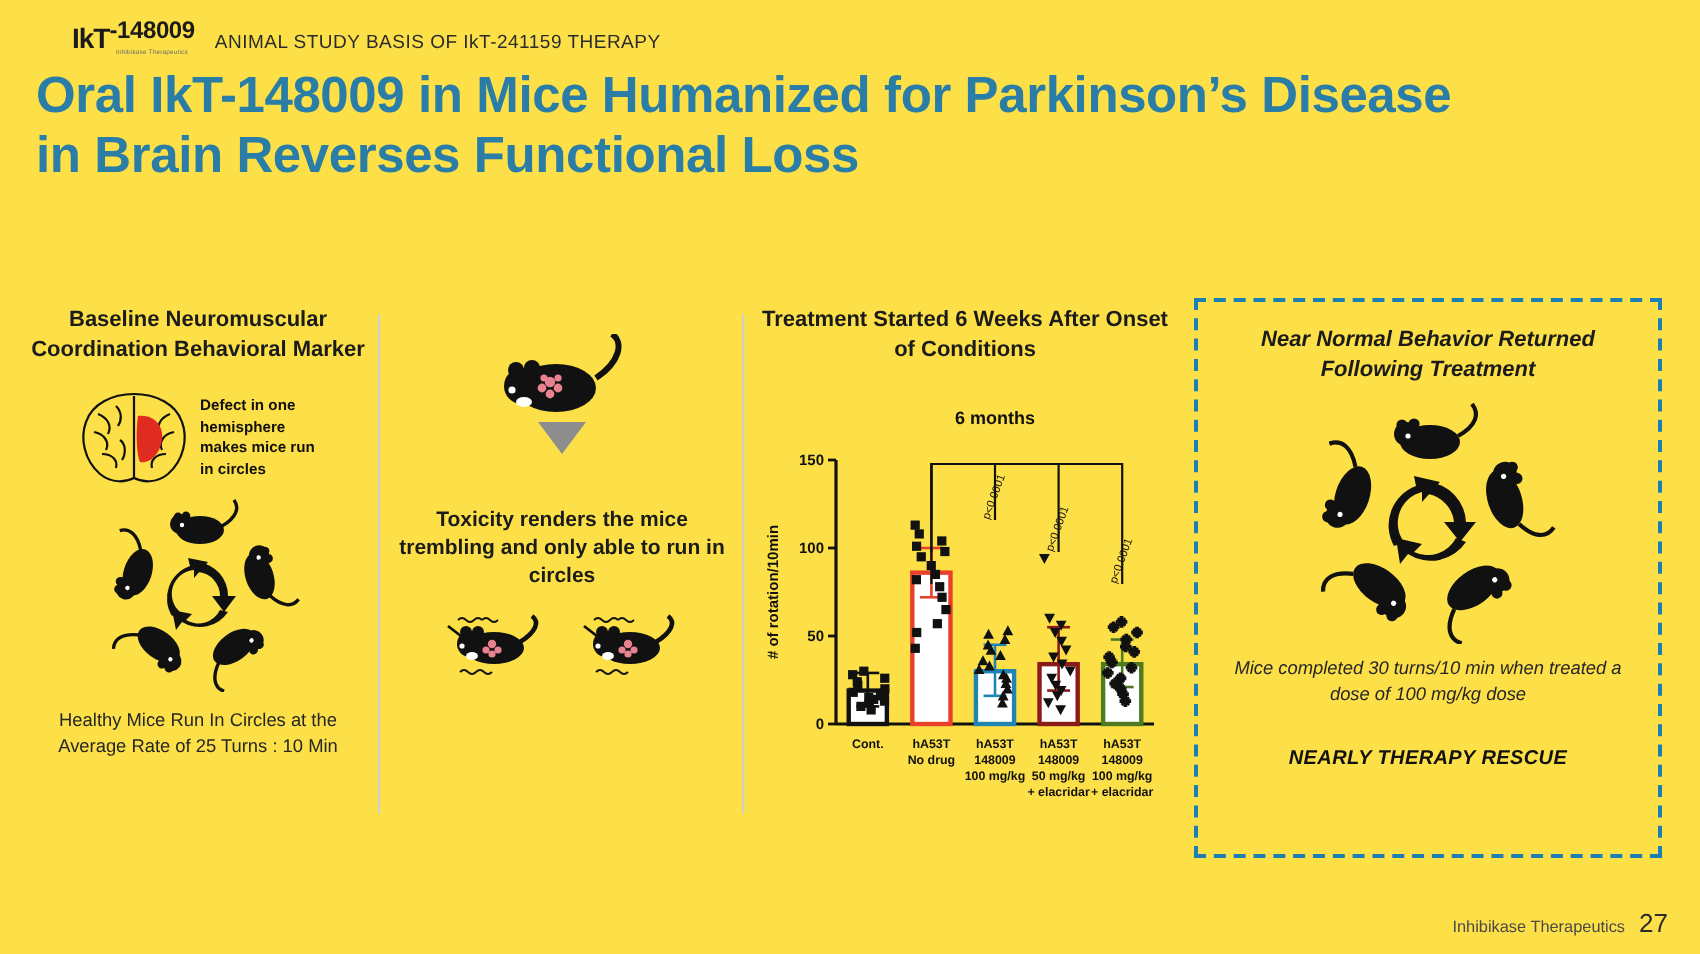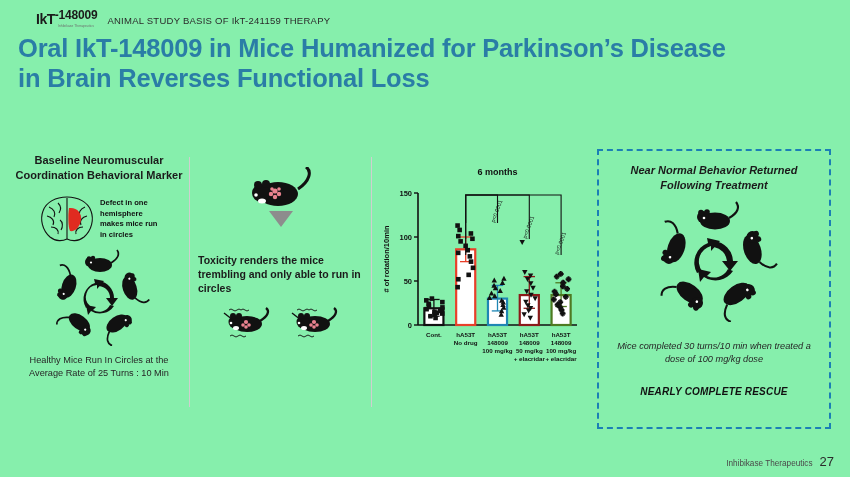--- a/index.html
+++ b/index.html
@@ -2,21 +2,21 @@
 <html><head>
 <meta charset="utf-8">
 <style>
   * { box-sizing: border-box; margin: 0; padding: 0; }
   html, body {
     width: 850px; height: 477px;
     background: #ffffff;
     font-family: "Liberation Sans", sans-serif;
     overflow: hidden;
   }
-  .slide { position: relative; width: 850px; height: 477px; background: #86efac; }
+  .slide { position: relative; width: 850px; height: 477px; background: #fde047; }
 
   
   .eyebrow-row {
     position: absolute; left: 36px; top: 12px;
     display: flex; align-items: baseline; gap: 10px;
   }
   .logo { display: flex; align-items: flex-start; line-height: 1; }
   .logo-mark {
     font-family: "Liberation Sans", sans-serif;
     font-weight: bold; font-size: 14px; color: #1b1b1b;
@@ -73,38 +73,38 @@
   }
   .circle-mice { display: flex; justify-content: center; margin-top: 4px; }
   .p1 .panel-note { margin-top: 8px; }
 
   
   .p2 { left: 198px; width: 166px; }
   .p2 .panel-title { margin-top: 8px; }
   .p2-icon { display: flex; justify-content: center; margin-top: 22px; }
   .p2 .mid-text {
     margin-top: 20px; font-size: 10.5px; font-weight: bold; color: #1b1b1b;
-    line-height: 1.34;
+    text-align: center; line-height: 1.34;
   }
   .p2-pair { display: flex; justify-content: center; gap: 16px; margin-top: 12px; }
 
   
   .p3 { left: 380px; width: 205px; }
   .p3 .panel-title { margin-top: 8px; }
   .chart-wrap { position: relative; margin-top: 14px; width: 205px; height: 230px; }
 
   
   .p4 {
     left: 597px; top: 4px; width: 234px; height: 280px;
     border: 2px dashed #1b7fb5;
     font-style: italic;
   }
   .p4 .panel-title { margin-top: 12px; padding: 0 10px; }
   .p4-circle { display: flex; justify-content: center; margin-top: 8px; }
-  .p4 .panel-note { margin-top: 18px; padding: 0 18px; }
+  .p4 .panel-note { margin-top: 6px; padding: 0 18px; }
   .p4-rescue {
     margin-top: 20px; text-align: center;
     font-size: 10px; font-weight: bold; color: #111; letter-spacing: .2px;
   }
 
   
   .footer {
     position: absolute; right: 16px; bottom: 8px;
     display: flex; align-items: baseline; gap: 7px;
   }
@@ -298,20 +298,21 @@
                 <circle cx="22" cy="18" r="1.8"></circle>
               <circle cx="28" cy="18" r="1.8"></circle>
                 <circle cx="25" cy="20" r="1.8"></circle>
             </g>
           </svg>
         </span>
       </div>
     </div>
 
     <div class="panel p3">
+      <div class="panel-title">Treatment Started 6 Weeks After Onset of Conditions</div>
       <div class="chart-wrap">
         <svg id="chart-svg" width="205" height="230" viewBox="0 0 205 230">
             <text x="117.5" y="16" fill="#111" font-family="&quot;Liberation Sans&quot;, sans-serif" font-size="9" font-weight="bold" text-anchor="middle">6 months</text>
             <text x="0" y="0" fill="#111" font-family="&quot;Liberation Sans&quot;, sans-serif" font-size="7.5" font-weight="bold" text-anchor="middle" transform="translate(9,100) rotate(-90)"># of rotation/10min</text>
             <line x1="38" y1="34" x2="38" y2="166" stroke="#111" stroke-width="1.6"></line>
             <line x1="38" y1="166" x2="197" y2="166" stroke="#111" stroke-width="1.6"></line>
             <line x1="34" y1="166" x2="38" y2="166" stroke="#111" stroke-width="1.4"></line>
             <text x="32" y="168.6" fill="#111" font-family="&quot;Liberation Sans&quot;, sans-serif" font-size="7.5" font-weight="bold" text-anchor="end">0</text>
             <line x1="34" y1="122" x2="38" y2="122" stroke="#111" stroke-width="1.4"></line>
             <text x="32" y="124.6" fill="#111" font-family="&quot;Liberation Sans&quot;, sans-serif" font-size="7.5" font-weight="bold" text-anchor="end">50</text>
@@ -524,21 +525,21 @@
             <g>
               <path d="M75 41 A21 21 0 0 1 94 61 L99 61 L91 71 L83 61 L88 61 A16 16 0 0 0 75 47 Z"></path>
               <path d="M94 71 A21 21 0 0 1 65 77 L61 82 L59 69 L72 72 L68 76 A16 16 0 0 0 89 69 Z"></path>
               <path d="M58 73 A21 21 0 0 1 69 43 L68 38 L81 41 L72 51 L72 46 A16 16 0 0 0 63 71 Z"></path>
             </g>
           </g>
         </svg>
       </div>
 
       <div class="panel-note">Mice completed 30 turns/10 min when treated a dose of 100 mg/kg dose</div>
-      <div class="p4-rescue">NEARLY COMPLETE RESCUE</div>
+      <div class="p4-rescue">NEARLY THERAPY RESCUE</div>
     </div>
 
   </div>
 
   <div class="footer">
     <span class="footer-company">Inhibikase Therapeutics</span>
     <span class="footer-page">27</span>
   </div>
 
 </div>

